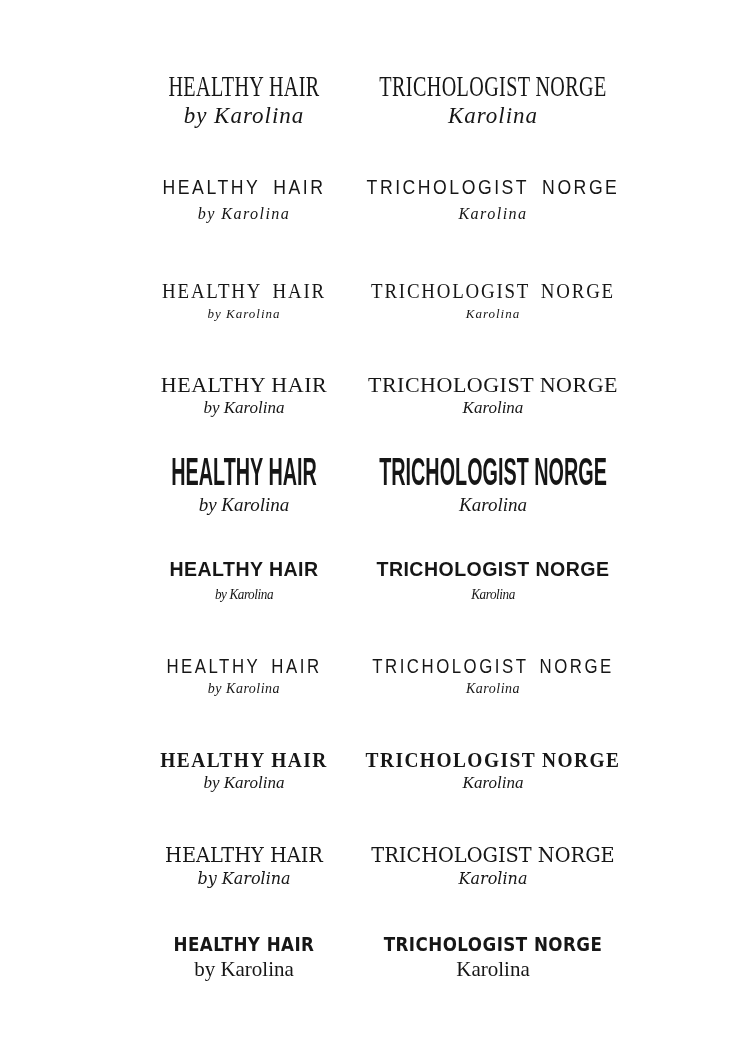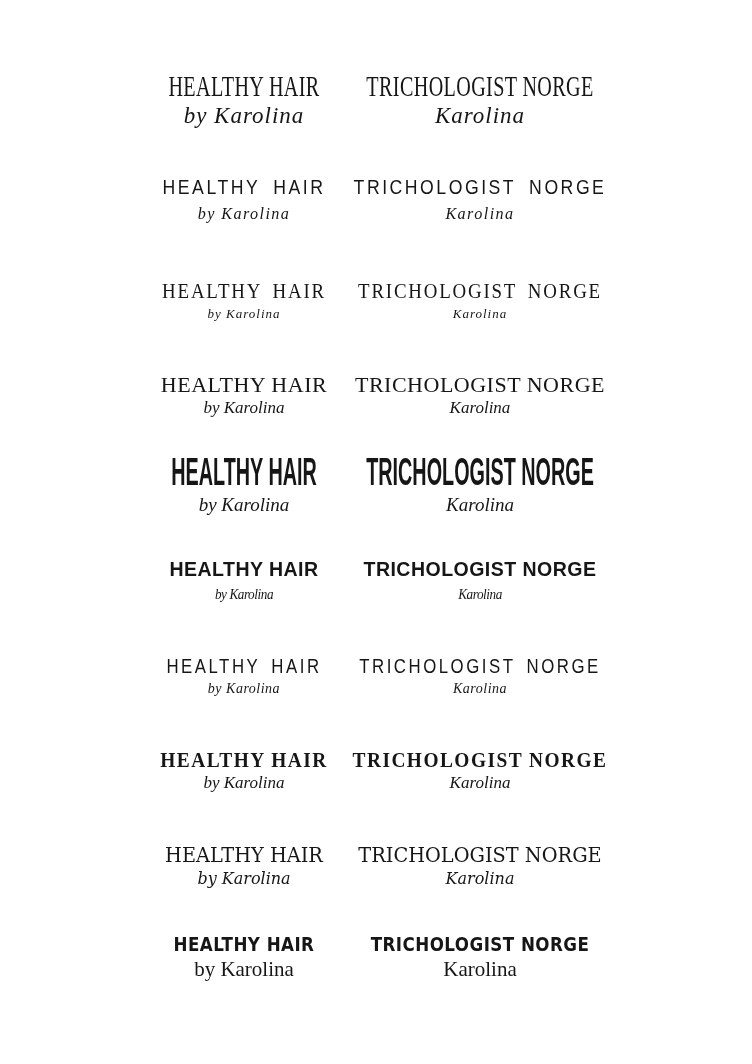--- a/index.html
+++ b/index.html
@@ -20,21 +20,21 @@
     left: 0;
     right: 0;
   }
   .cell {
     position: absolute;
     transform: translateX(-50%);
     text-align: center;
     white-space: nowrap;
   }
   .cell.left  { left: 244px; }
-  .cell.right { left: 480px; }
+  .cell.right { left: 493px; }
   .main, .sub {
     display: block;
     line-height: 1;
   }
 
   
   .s1 .main { font-family: "Liberation Serif", serif; font-size: 28px; transform: scale(0.72, 1.08); letter-spacing: 0.5px; }
   .s1 .sub  { font-family: "Liberation Serif", serif; font-style: italic; font-size: 23px; margin-top: 4px; letter-spacing: 1px; }
 
   

